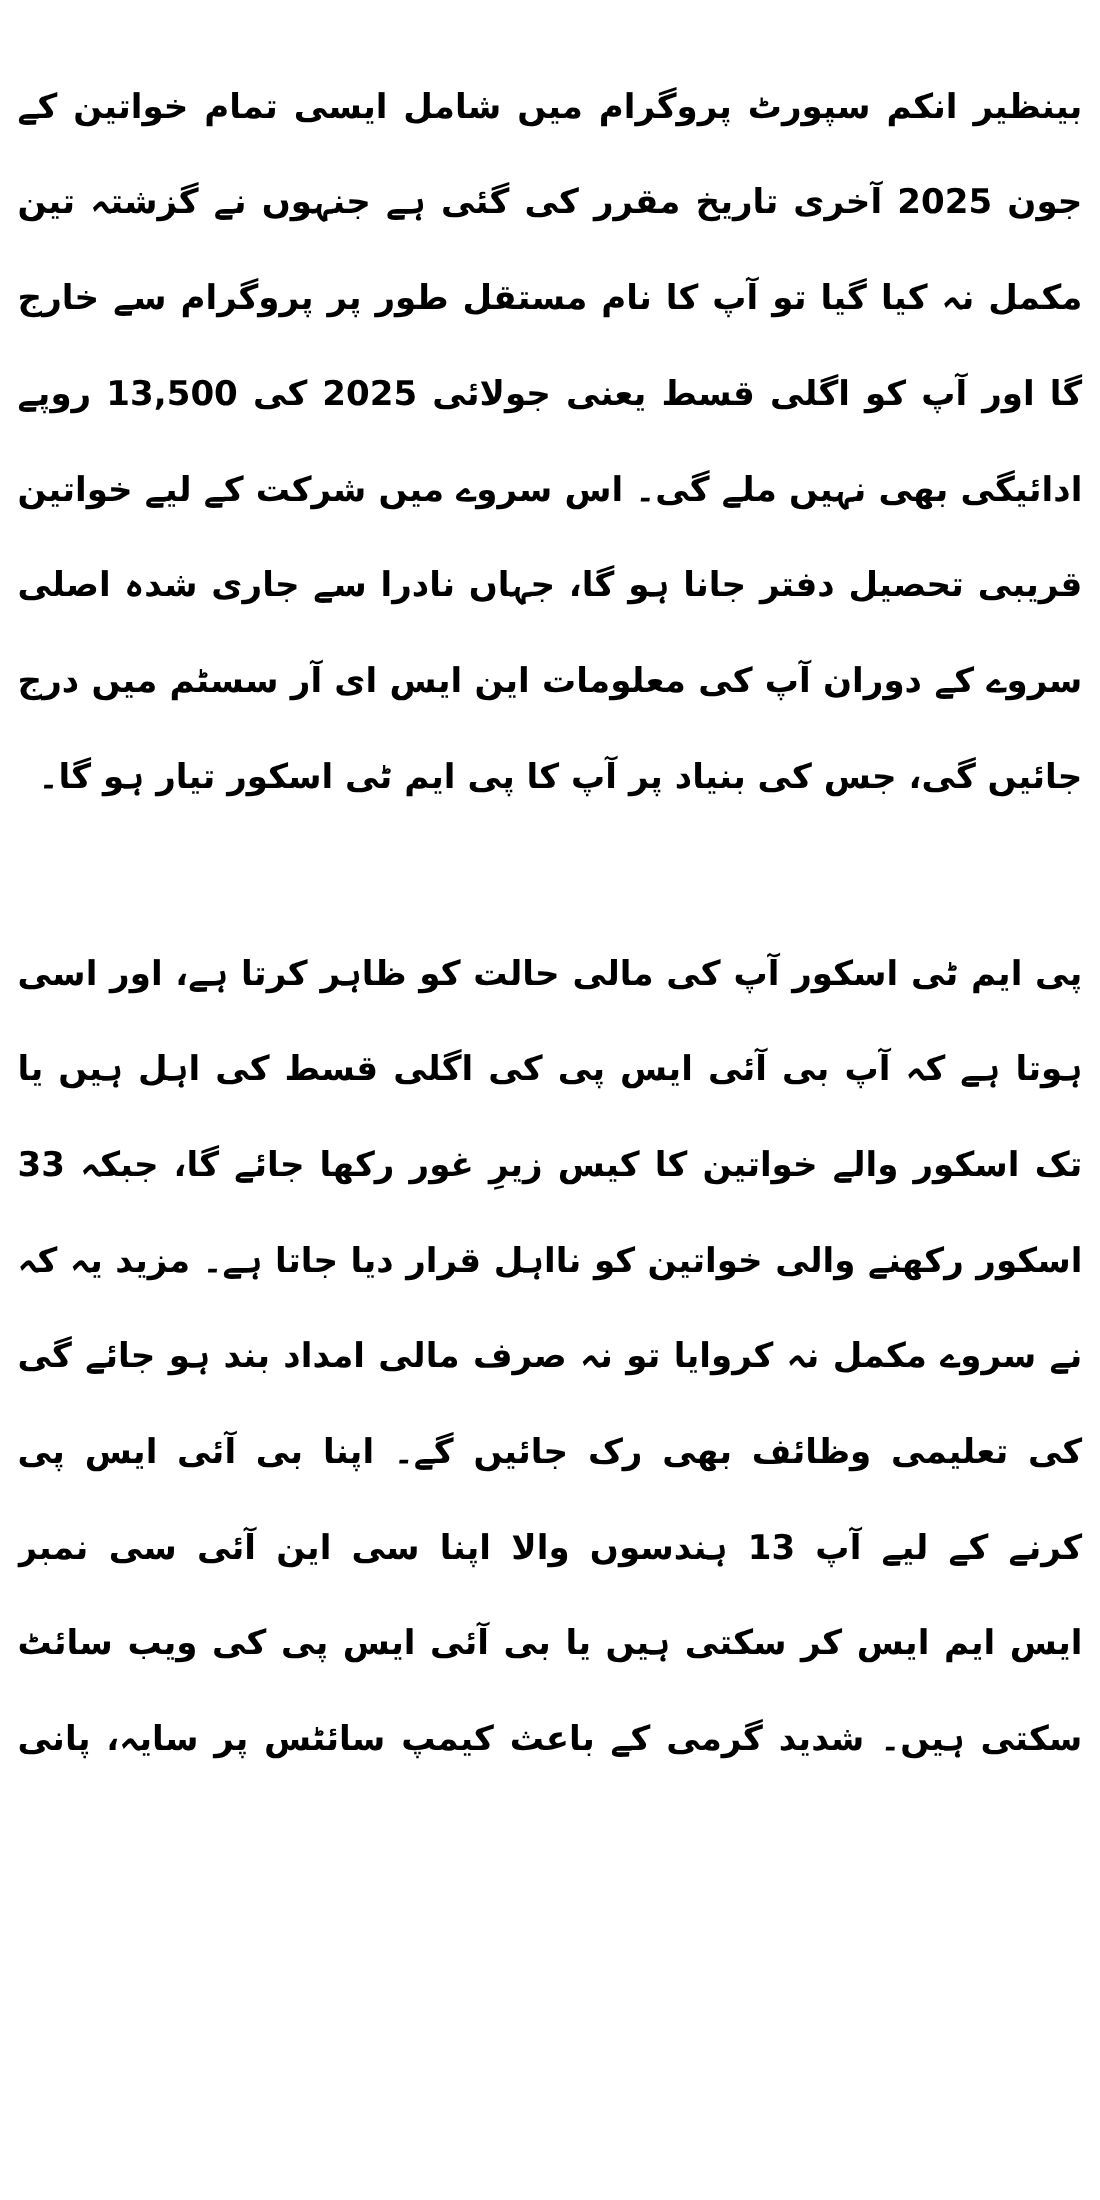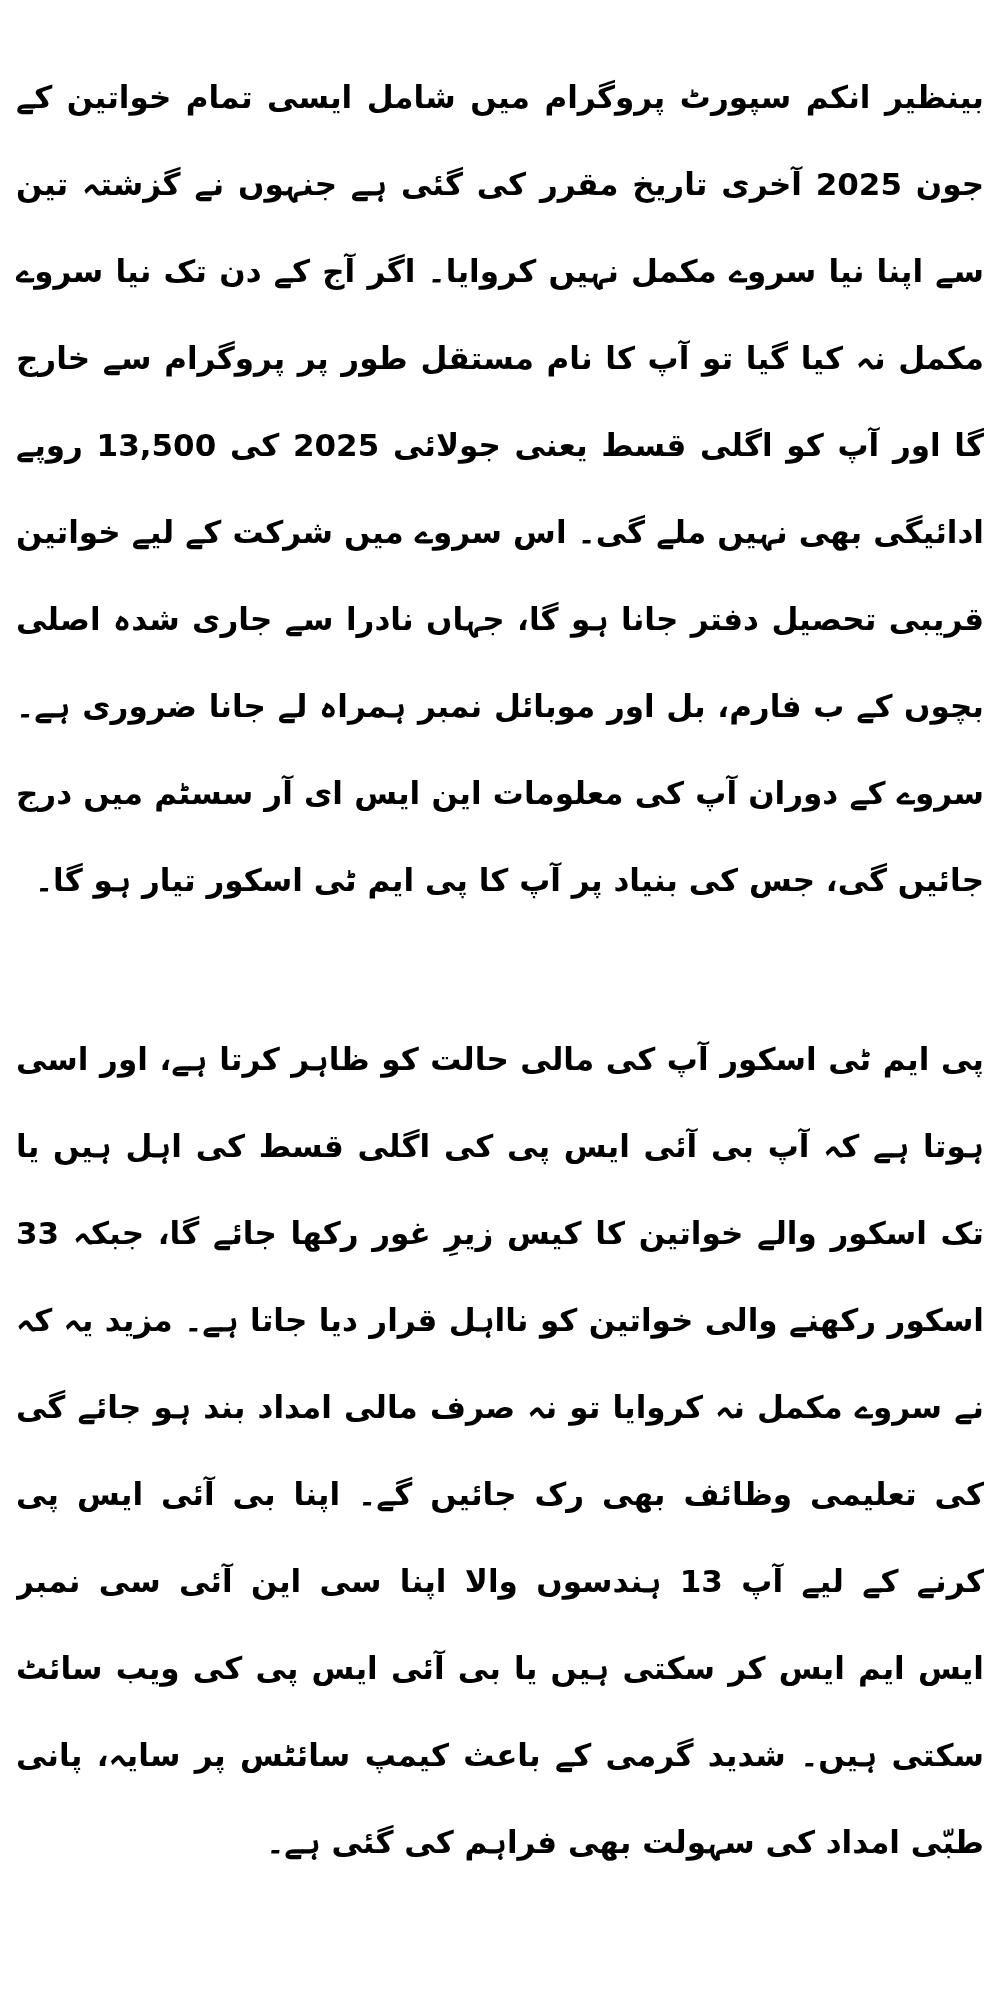--- a/index.html
+++ b/index.html
@@ -47,37 +47,34 @@
 </style>
 </head>
 <body>
 
 <div class="page">
   <div class="article">
 
     <div class="para">
       <span class="line">بینظیر انکم سپورٹ پروگرام میں شامل ایسی تمام خواتین کے لیے 30</span>
       <span class="line">جون 2025 آخری تاریخ مقرر کی گئی ہے جنہوں نے گزشتہ تین سال</span>
-      <span class="line">سے اپنا نیا سروے مکمل نہیں کروایا۔ اگر آج کے دن تک نیا سروے</span>
       <span class="line">مکمل نہ کیا گیا تو آپ کا نام مستقل طور پر پروگرام سے خارج کر دیا جائے</span>
       <span class="line">گا اور آپ کو اگلی قسط یعنی جولائی 2025 کی 13,500 روپے کی</span>
       <span class="line">ادائیگی بھی نہیں ملے گی۔ اس سروے میں شرکت کے لیے خواتین کو</span>
       <span class="line">قریبی تحصیل دفتر جانا ہو گا، جہاں نادرا سے جاری شدہ اصلی شناختی کارڈ،</span>
-      <span class="line">بچوں کے ب فارم، بل اور موبائل نمبر ہمراہ لے جانا ضروری ہے۔</span>
       <span class="line">سروے کے دوران آپ کی معلومات این ایس ای آر سسٹم میں درج کی</span>
       <span class="line para-end">جائیں گی، جس کی بنیاد پر آپ کا پی ایم ٹی اسکور تیار ہو گا۔</span>
     </div>
 
     <div class="para">
       <span class="line">پی ایم ٹی اسکور آپ کی مالی حالت کو ظاہر کرتا ہے، اور اسی بنیاد پر فیصلہ</span>
       <span class="line">ہوتا ہے کہ آپ بی آئی ایس پی کی اگلی قسط کی اہل ہیں یا نہیں۔ اگر آپ کا</span>
       <span class="line">تک اسکور والے خواتین کا کیس زیرِ غور رکھا جائے گا، جبکہ 33 سے زائد</span>
       <span class="line">اسکور رکھنے والی خواتین کو نااہل قرار دیا جاتا ہے۔ مزید یہ کہ اگر آپ</span>
       <span class="line">نے سروے مکمل نہ کروایا تو نہ صرف مالی امداد بند ہو جائے گی بلکہ بچوں</span>
       <span class="line">کی تعلیمی وظائف بھی رک جائیں گے۔ اپنا بی آئی ایس پی اسٹیٹس چیک</span>
       <span class="line">کرنے کے لیے آپ 13 ہندسوں والا اپنا سی این آئی سی نمبر 8171 پر</span>
       <span class="line">ایس ایم ایس کر سکتی ہیں یا بی آئی ایس پی کی ویب سائٹ پر جا کر چیک کر</span>
       <span class="line">سکتی ہیں۔ شدید گرمی کے باعث کیمپ سائٹس پر سایہ، پانی اور ابتدائی</span>
-      <span class="line para-end">طبّی امداد کی سہولت بھی فراہم کی گئی ہے۔</span>
     </div>
 
   </div>
 </div>
 
 </body></html>

